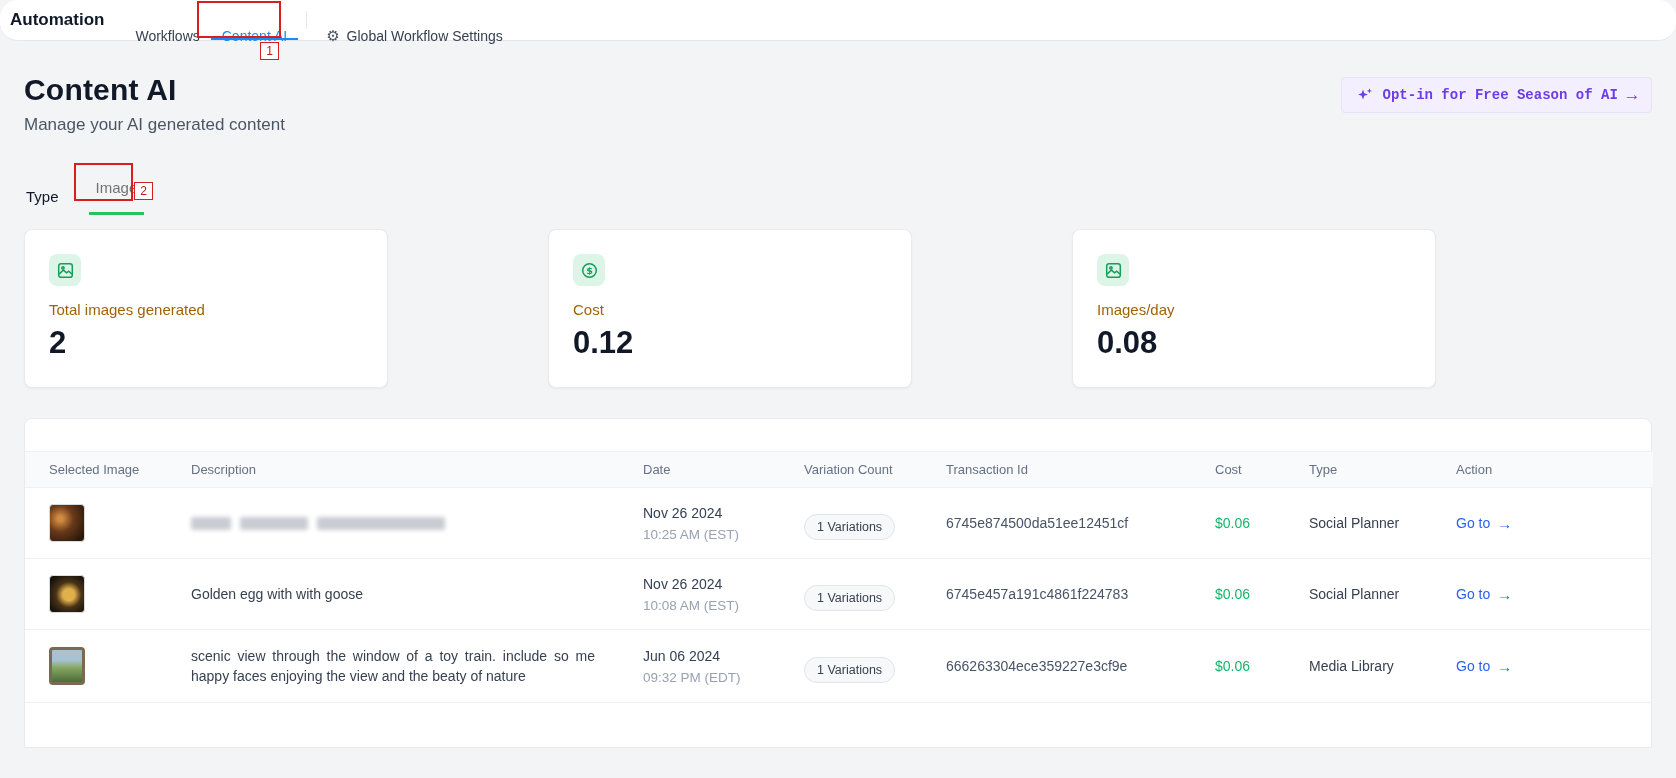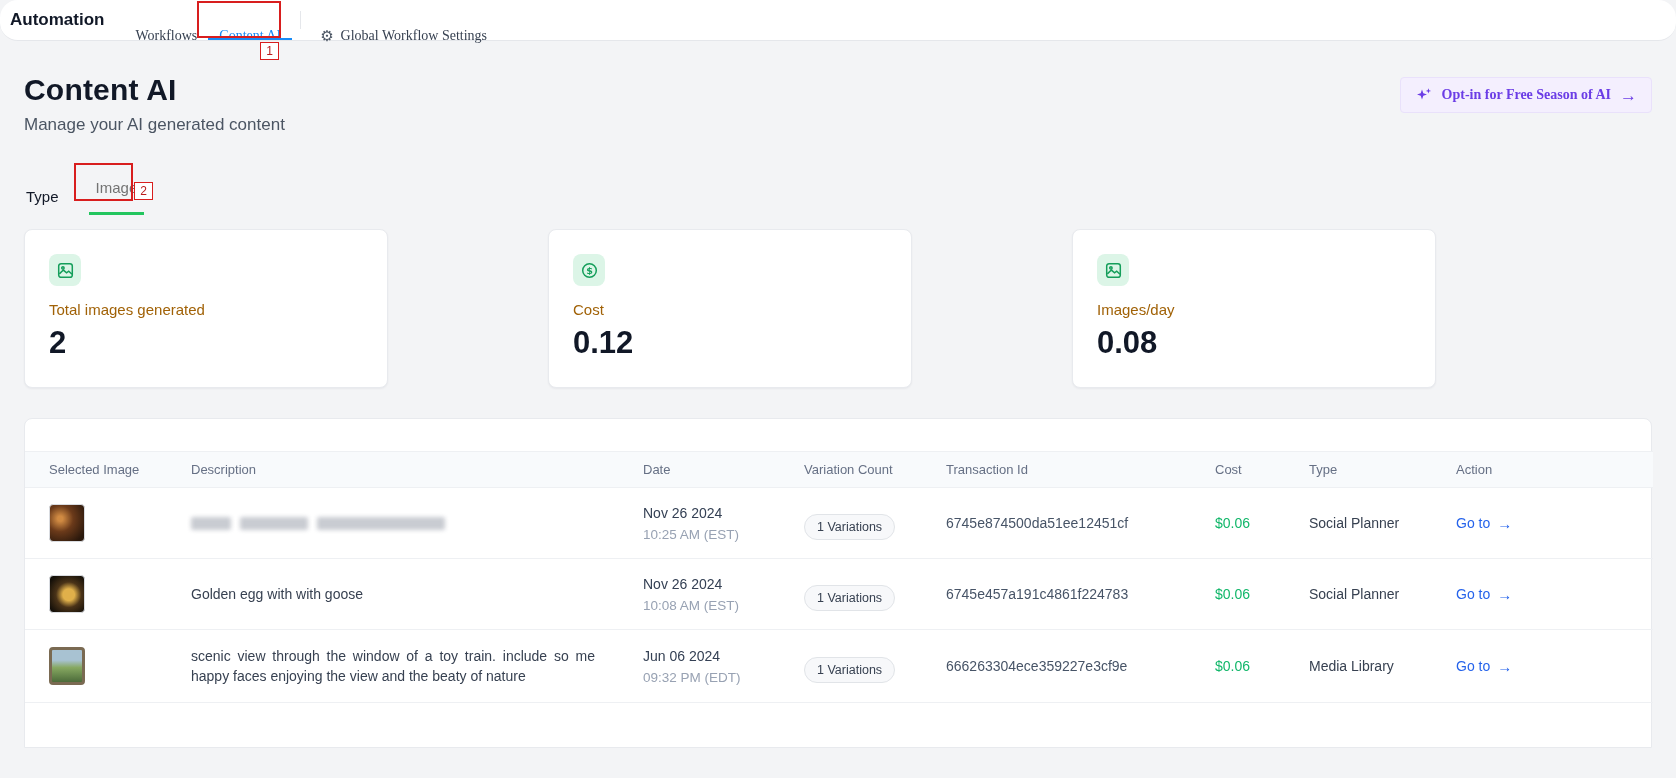--- a/index.html
+++ b/index.html
@@ -13,36 +13,36 @@
   
   .topbar {
     height: 41px; background: #fff; border-bottom: 1px solid #e5e7eb;
     display: flex; align-items: stretch; padding: 0 10px; border-radius: 18px;
   }
   .app-title { font-size: 17px; font-weight: 700; color: #111827; align-self: center; margin-right: 20px; }
   .topnav { display: flex; align-items: stretch; }
   .topnav .tab {
     font-size: 14px; color: #374151; display: flex; align-items: center;
     padding: 0 11px; cursor: pointer; background: none; border: none;
-    font-family: Liberation Serif, serif;
+    font-family: Liberation Sans, sans-serif;
     margin-top: 32px;
   }
   .topnav .tab.active { color: #188bf6; box-shadow: inset 0 -2px 0 #188bf6; }
   .top-divider { width: 1px; background: #e5e7eb; margin: 11px 8px; }
   .gear { font-size: 15px; color: #4b5563; margin-right: 7px; }
   
   .page { padding: 24px; }
   .page-header { display: flex; justify-content: space-between; align-items: flex-start; margin-top: 8px; }
   .page-title { font-size: 30px; font-weight: 700; color: #111827; letter-spacing: .2px; }
   .page-subtitle { font-size: 17px; color: #4b5563; margin-top: 8px; }
   .optin-btn {
     display: flex; align-items: center; gap: 9px; margin-top: 4px;
     background: #f4effe; border: 1px solid #e9e1fb; border-radius: 4px;
     color: #6b3de6; font-size: 14px; font-weight: 600; padding: 8px 14px;
-    cursor: pointer; font-family: Liberation Serif, serif;
+    cursor: pointer; font-family: Liberation Mono, monospace;
   }
   .optin-arrow { font-size: 17px; font-weight: 700; line-height: 1; }
   
   .content-tabs { display: flex; gap: 28px; margin-top: 44px; align-items: flex-end; }
   .ctab { font-size: 15px; color: #111827; padding: 0 2px 10px 2px; background: none; border: none; cursor: pointer; font-family: inherit; }
   .ctab.active { color: #737373; padding: 0 7px 16px 7px; border-bottom: 3px solid #22c55e; }
   
   .stats { display: flex; gap: 160px; margin-top: 14px; }
   .stat-card {
     width: 364px; height: 159px; background: #fff; border: 1px solid #e8eaee;

